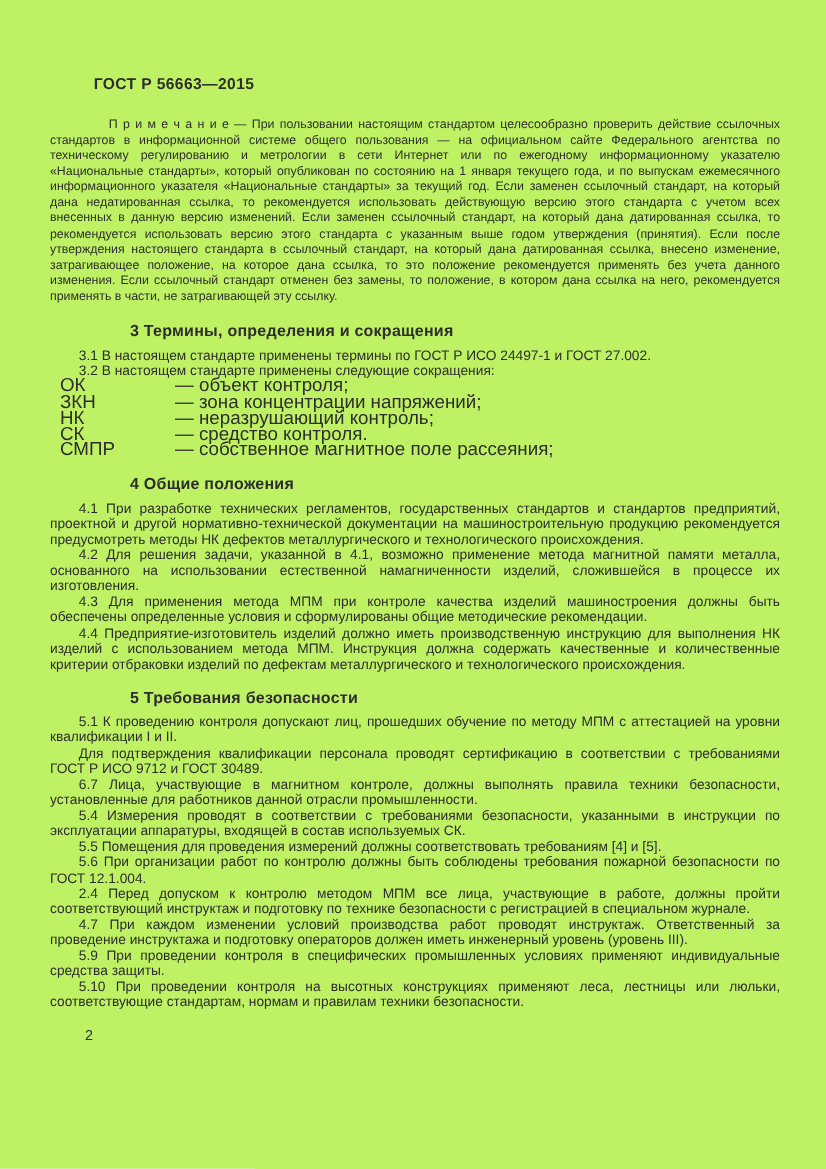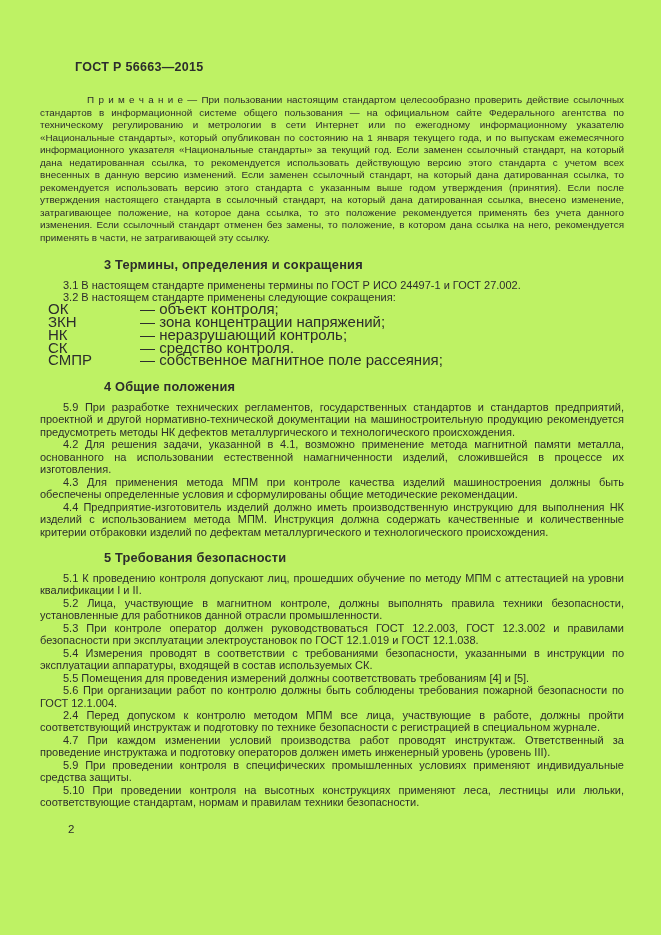--- a/index.html
+++ b/index.html
@@ -82,29 +82,29 @@
     </div>
     <div class="abbr-row">
       <span class="abbr-term">СК</span><span class="abbr-def">— средство контроля.</span>
     </div>
     <div class="abbr-row">
       <span class="abbr-term">СМПР</span><span class="abbr-def">— собственное магнитное поле рассеяния;</span>
     </div>
   </div>
 
   <h2 class="sec-title">4 Общие положения</h2>
-  <p class="body-p">5.9 При разработке технических регламентов, государственных стандартов и стандартов предприятий, проектной и другой нормативно-технической документации на машиностроительную продукцию рекомендуется предусмотреть методы НК дефектов металлургического и технологического происхождения.</p>
+  <p class="body-p">4.1 При разработке технических регламентов, государственных стандартов и стандартов предприятий, проектной и другой нормативно-технической документации на машиностроительную продукцию рекомендуется предусмотреть методы НК дефектов металлургического и технологического происхождения.</p>
   <p class="body-p">4.2 Для решения задачи, указанной в 4.1, возможно применение метода магнитной памяти металла, основанного на использовании естественной намагниченности изделий, сложившейся в процессе их изготовления.</p>
   <p class="body-p">4.3 Для применения метода МПМ при контроле качества изделий машиностроения должны быть обеспечены определенные условия и сформулированы общие методические рекомендации.</p>
   <p class="body-p">4.4 Предприятие-изготовитель изделий должно иметь производственную инструкцию для выполнения НК изделий с использованием метода МПМ. Инструкция должна содержать качественные и количественные критерии отбраковки изделий по дефектам металлургического и технологического происхождения.</p>
 
   <h2 class="sec-title">5 Требования безопасности</h2>
   <p class="body-p">5.1 К проведению контроля допускают лиц, прошедших обучение по методу МПМ с аттестацией на уровни квалификации I и II.</p>
-  <p class="body-p">5.2 Лица, участвующие в магнитном контроле, должны выполнять правила техники безопасности, установленные для работников данной отрасли промышленности.</p>
-  <p class="body-p">5.3 При контроле оператор должен руководствоваться ГОСТ 12.2.003, ГОСТ 12.3.002 и правилами безопасности при эксплуатации электроустановок по ГОСТ 12.1.019 и ГОСТ 12.1.038.</p>
+  <p class="body-p">Для подтверждения квалификации персонала проводят сертификацию в соответствии с требованиями ГОСТ Р ИСО 9712 и ГОСТ 30489.</p>
+  <p class="body-p">6.7 Лица, участвующие в магнитном контроле, должны выполнять правила техники безопасности, установленные для работников данной отрасли промышленности.</p>
   <p class="body-p">5.4 Измерения проводят в соответствии с требованиями безопасности, указанными в инструкции по эксплуатации аппаратуры, входящей в состав используемых СК.</p>
   <p class="body-p">5.5 Помещения для проведения измерений должны соответствовать требованиям [4] и [5].</p>
   <p class="body-p">5.6 При организации работ по контролю должны быть соблюдены требования пожарной безопасности по ГОСТ 12.1.004.</p>
   <p class="body-p">2.4 Перед допуском к контролю методом МПМ все лица, участвующие в работе, должны пройти соответствующий инструктаж и подготовку по технике безопасности с регистрацией в специальном журнале.</p>
   <p class="body-p">4.7 При каждом изменении условий производства работ проводят инструктаж. Ответственный за проведение инструктажа и подготовку операторов должен иметь инженерный уровень (уровень III).</p>
   <p class="body-p">5.9 При проведении контроля в специфических промышленных условиях применяют индивидуальные средства защиты.</p>
   <p class="body-p">5.10 При проведении контроля на высотных конструкциях применяют леса, лестницы или люльки, соответствующие стандартам, нормам и правилам техники безопасности.</p>
 
   <div class="page-number">2</div>
 

